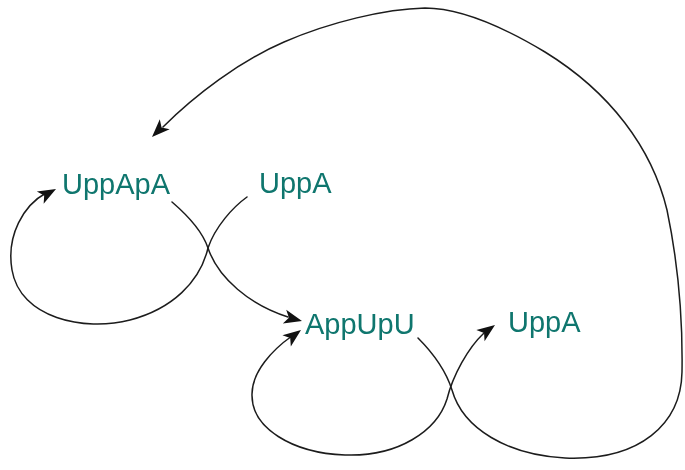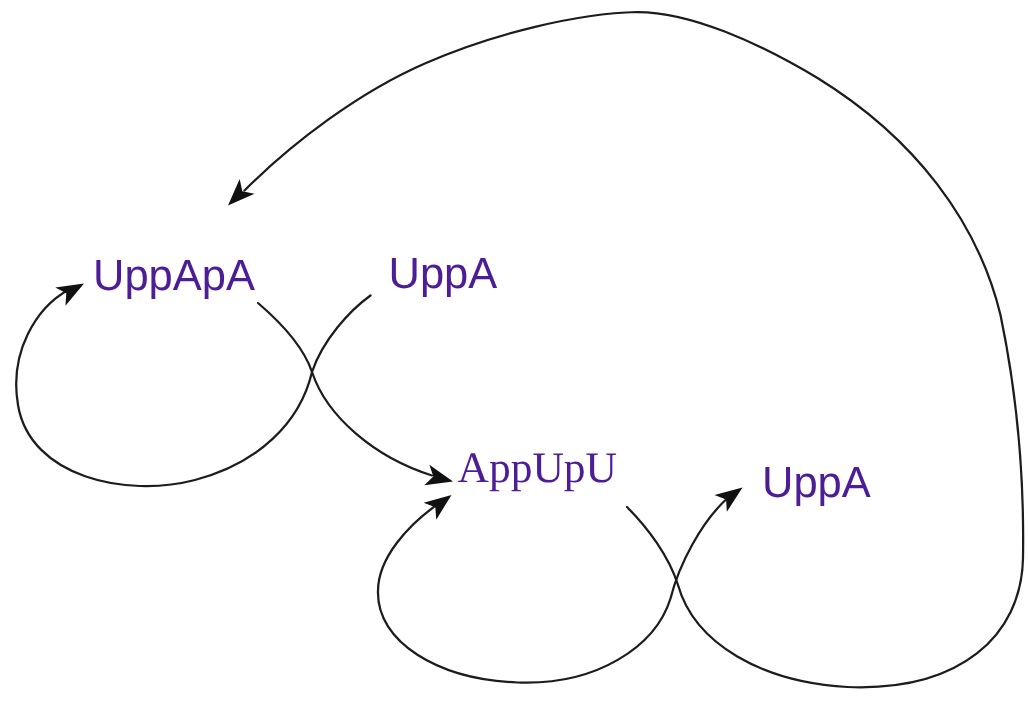--- a/index.html
+++ b/index.html
@@ -17,21 +17,21 @@
   }
   #scheme-svg {
     position: absolute;
     left: 0;
     top: 0;
   }
   .node-label {
     position: absolute;
     font-size: 29px;
     line-height: 1;
-    color: #4c1d95;
+    color: #0f766e;
     white-space: nowrap;
     letter-spacing: 0px;
     user-select: none;
   }
   .edge-path {
     fill: none;
     stroke: #1c1c1c;
     stroke-width: 1.5;
     stroke-linecap: round;
   }
@@ -72,17 +72,17 @@
              C 505,28 460,8 425,8
              C 385,9 330,22 284,42
              C 240,61 195,95 163,127"></path>
     <polygon class="arrowhead" points="0,0 -18,7 -13.5,0 -18,-7" transform="translate(152,137) rotate(135)"></polygon>
   </svg>
 
   <div class="node-label" style="left:62px;  top:170px;">UppApA</div>
 
   <div class="node-label" style="left:259px; top:169px;">UppA</div>
 
-  <div class="node-label" style="left:305px; top:298px;font-family:Liberation Serif, serif;">AppUpU</div>
+  <div class="node-label" style="left:305px; top:310px;">AppUpU</div>
 
   <div class="node-label" style="left:508px; top:308px;">UppA</div>
 
 </div>
 
 </body></html>

